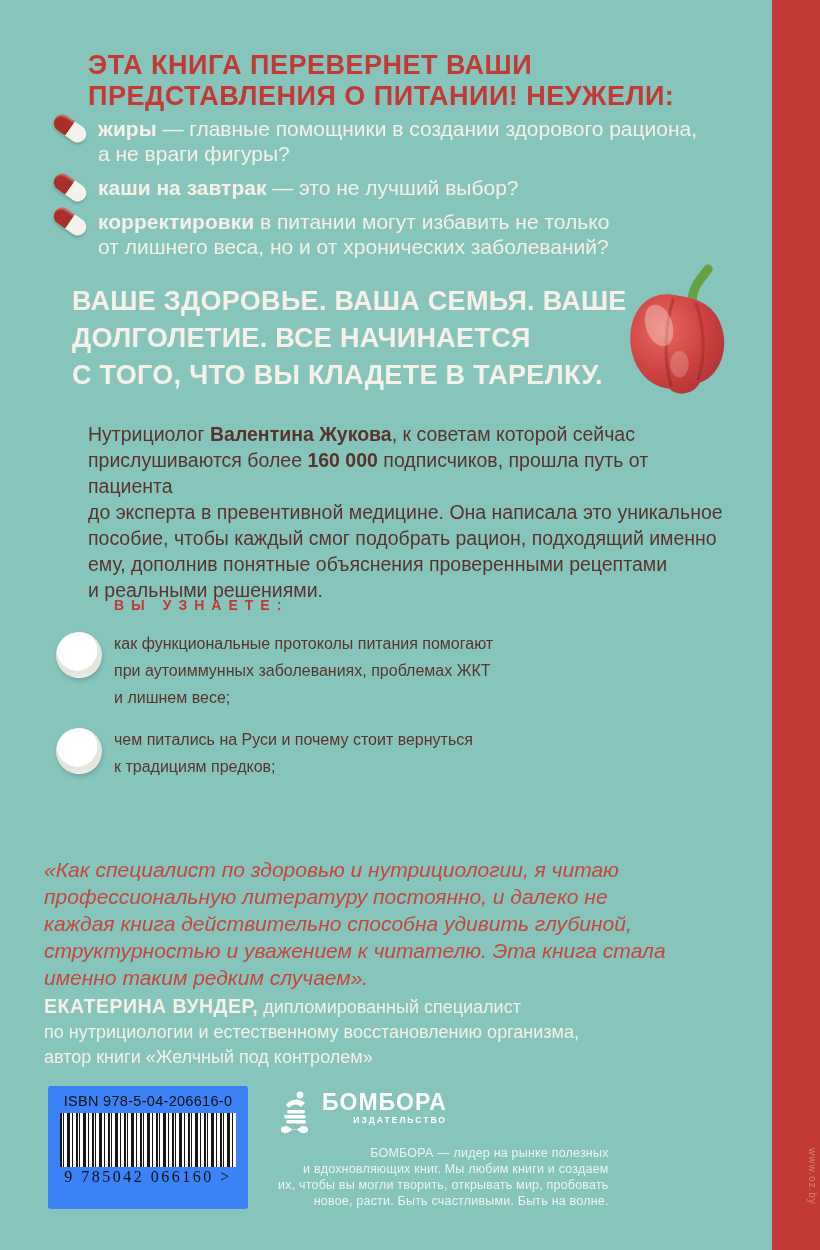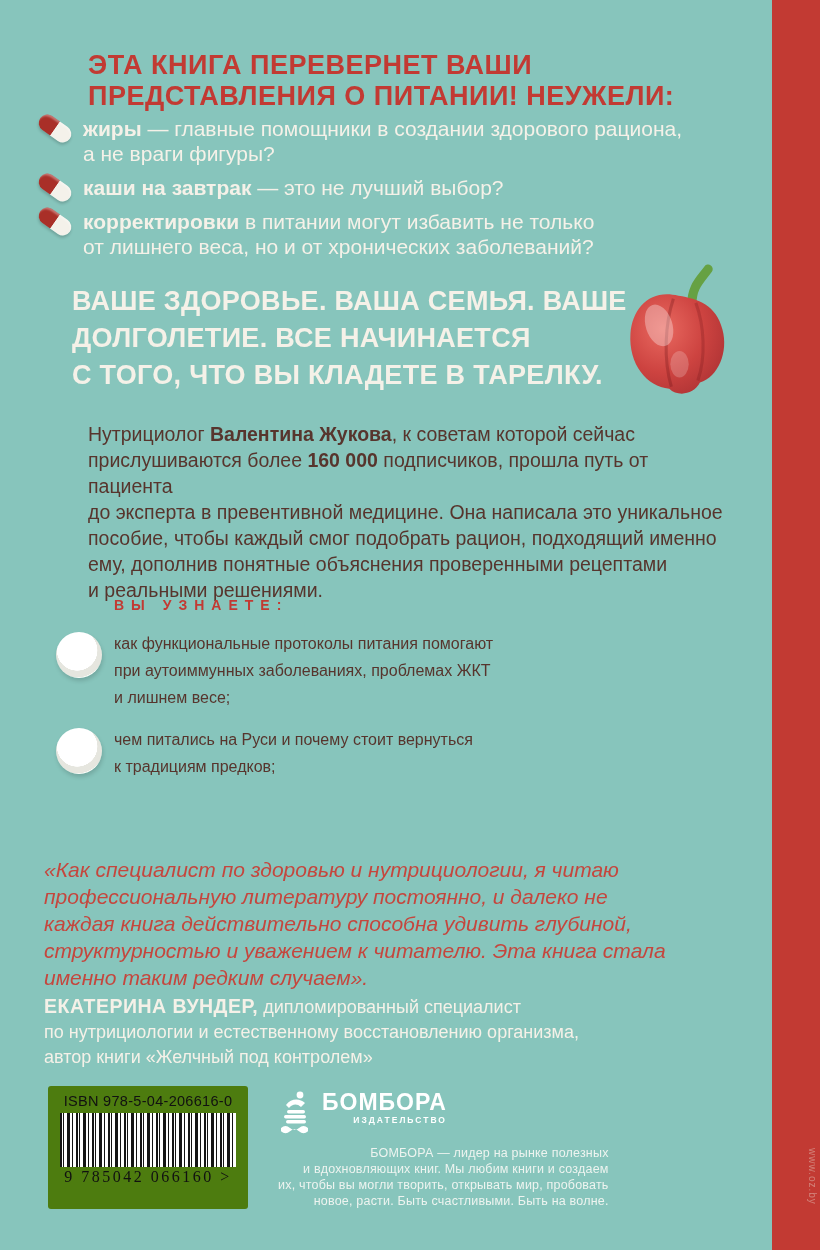--- a/index.html
+++ b/index.html
@@ -23,21 +23,21 @@
     position:absolute;left:796px;top:1148px;width:22px;
     writing-mode:vertical-rl;
     font-size:10px;color:rgba(230,215,205,0.45);letter-spacing:1px;
   }
   
   .header{
     position:absolute;top:50px;left:88px;width:660px;
     color:var(--accent);font-size:27px;font-weight:700;line-height:31px;letter-spacing:0.5px;
   }
   
-  .questions{position:absolute;top:116px;left:37px;width:700px;}
+  .questions{position:absolute;top:116px;left:52px;width:700px;}
   .q-row{display:flex;align-items:flex-start;margin-bottom:9px;}
   .pill-wrap{width:46px;flex:0 0 46px;padding-top:4px;}
   .pill{
     width:36px;height:17px;border-radius:9px;
     background:linear-gradient(90deg,#a92f28 0 49%,#f4f1ea 51% 100%);
     transform:rotate(35deg);
     box-shadow:1px 2px 3px rgba(0,0,0,0.18), inset 0 2px 2px rgba(255,255,255,0.35);
   }
   .q-text{color:var(--paper);font-size:21px;line-height:25px;}
   .q-text b{font-weight:700;}
@@ -74,21 +74,21 @@
   }
   
   .reviewer{
     position:absolute;top:994px;left:44px;width:660px;
     color:var(--paper);font-size:18px;line-height:25px;
   }
   .reviewer .name{font-weight:700;font-size:19.5px;letter-spacing:0.5px;}
   
   .footer{position:absolute;top:1086px;left:48px;width:700px;display:flex;}
   .barcode-box{
-    width:200px;flex:0 0 200px;background:#4d7c0f;border-radius:3px;
+    width:200px;flex:0 0 200px;background:#3b82f6;border-radius:3px;
     padding:7px 10px 22px 10px;text-align:center;color:#111;
   }
   .isbn{font-size:14.5px;letter-spacing:0.3px;color:#111;}
   .bars{
     height:54px;margin:4px 2px 0 2px;
     background:repeating-linear-gradient(90deg,
       #151515 0 2px,#fff 2px 3px,#151515 3px 4px,#fff 4px 7px,
       #151515 7px 10px,#fff 10px 12px,#151515 12px 13px,#fff 13px 16px);
   }
   .bar-digits{font-size:16px;letter-spacing:2.5px;margin-top:1px;color:#111;font-family:Liberation Serif, serif;}

